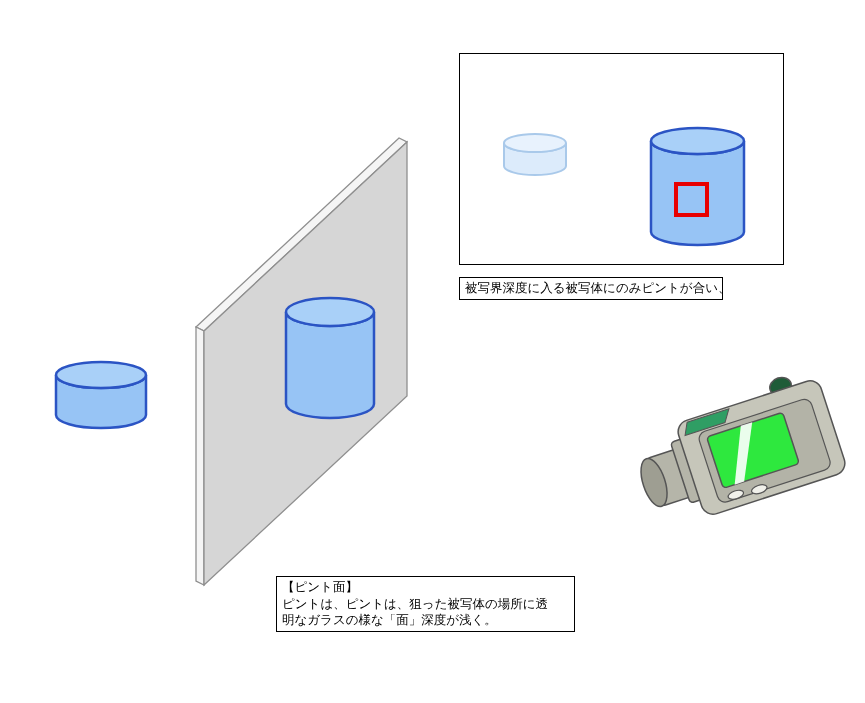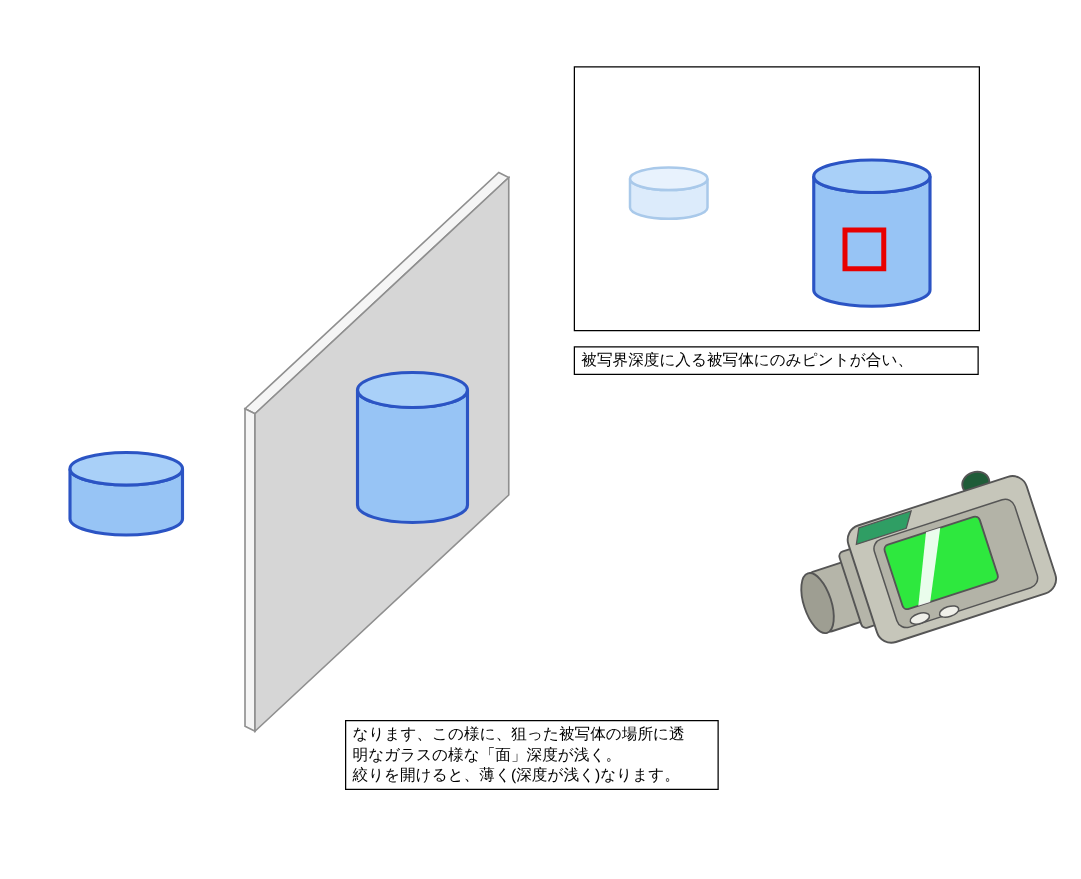--- a/index.html
+++ b/index.html
@@ -15,21 +15,21 @@
     position:absolute;
     box-sizing:border-box;
     background:#ffffff;
     border:1px solid #000000;
     font-size:12.5px;
     line-height:16.5px;
     color:#000000;
     padding:2px 5px;
     white-space:nowrap;
   }
-  .caption-box{left:459px;top:277px;width:324px;}
+  .caption-box{left:459px;top:277px;width:264px;}
   .note-box{left:276px;top:576px;width:299px;}
 </style>
 </head>
 <body>
 
 <div class="stage">
 
   <svg class="diagram-svg" width="865" height="703" viewBox="0 0 865 703">
 
     <g>
@@ -87,18 +87,18 @@
       <ellipse cx="724" cy="490" rx="8" ry="4" stroke-width="1.2" fill="#f0f0ea" stroke="#555555"></ellipse>
       <ellipse cx="748" cy="492" rx="8" ry="4" stroke-width="1.2" fill="#f0f0ea" stroke="#555555"></ellipse>
     </g>
   </svg>
 
   <div class="textbox caption-box">
     <div>被写界深度に入る被写体にのみピントが合い、</div>
   </div>
 
   <div class="textbox note-box">
-    <div>なります、この様に、狙った被写体の場所に透</div>
+    <div>【ピント面】</div>
+    <div>ピントは、ピントは、狙った被写体の場所に透</div>
     <div>明なガラスの様な「面」深度が浅く。</div>
-    <div>絞りを開けると、薄く(深度が浅く)なります。</div>
   </div>
 
 </div>
 
 </body></html>

